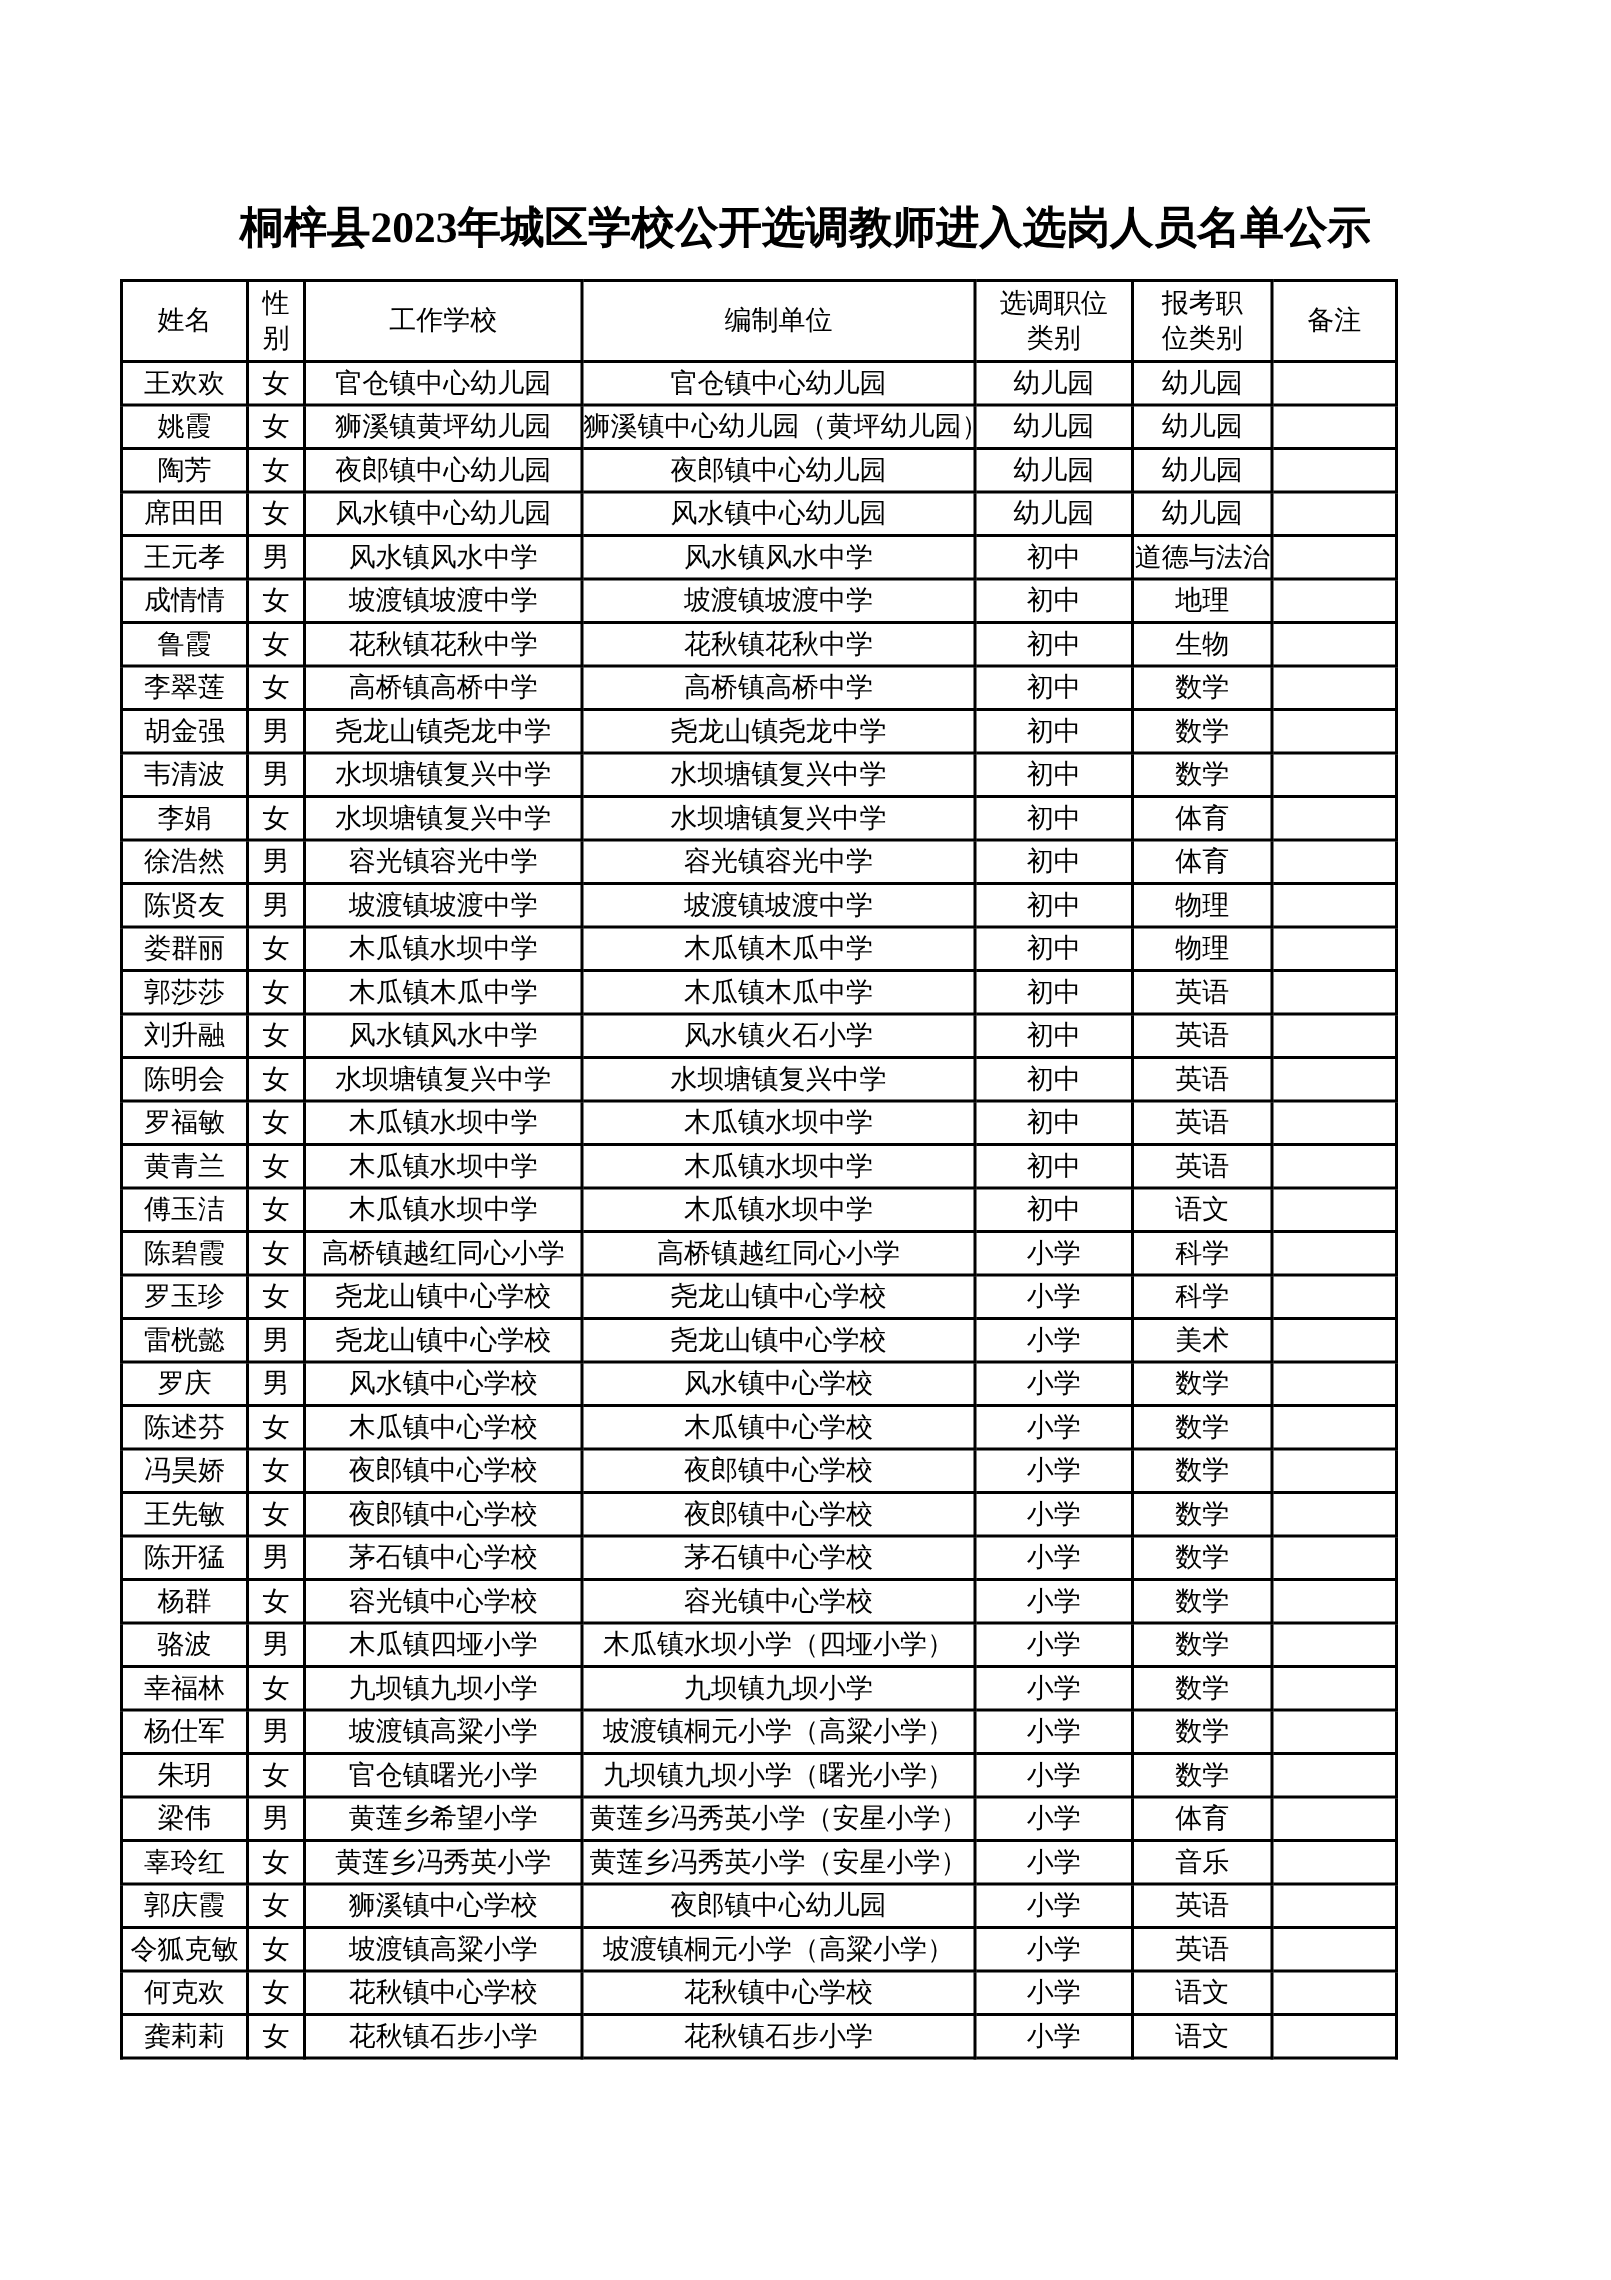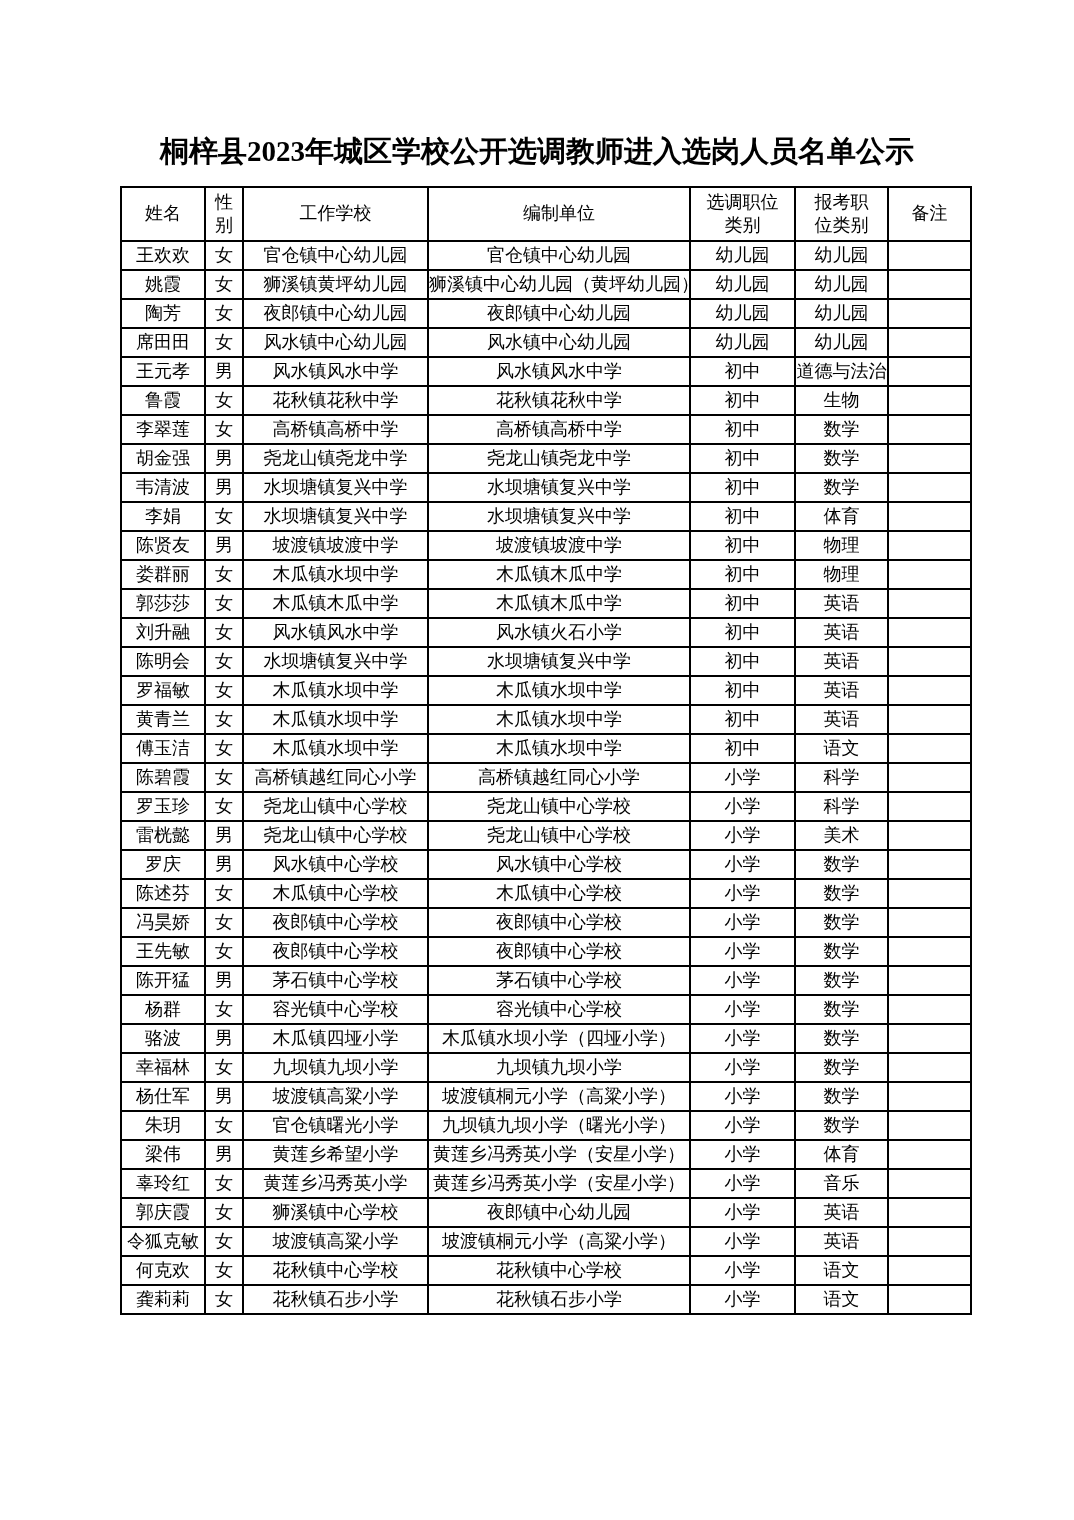--- a/index.html
+++ b/index.html
@@ -18,21 +18,21 @@
     padding: 132px 0 14px 112px;
     font-size: 29px;
     font-weight: bold;
     text-align: center;
     letter-spacing: 0px;
     white-space: nowrap;
   }
   table.roster {
     border-collapse: collapse;
     table-layout: fixed;
-    margin-left: 120px;
+    margin-left: 80px;
     width: 850px;
   }
   col.c0 { width: 84px; }
   col.c1 { width: 38px; }
   col.c2 { width: 185px; }
   col.c3 { width: 262px; }
   col.c4 { width: 105px; }
   col.c5 { width: 93px; }
   col.c6 { width: 83px; }
   th, td {
@@ -125,20 +125,29 @@
         <tr>
           <td>王元孝</td>
           <td>男</td>
           <td>风水镇风水中学</td>
           <td>风水镇风水中学</td>
           <td>初中</td>
           <td>道德与法治</td>
           <td></td>
         </tr>
         <tr>
+          <td>成情情</td>
+          <td>女</td>
+          <td>坡渡镇坡渡中学</td>
+          <td>坡渡镇坡渡中学</td>
+          <td>初中</td>
+          <td>地理</td>
+          <td></td>
+        </tr>
+        <tr>
           <td>鲁霞</td>
           <td>女</td>
           <td>花秋镇花秋中学</td>
           <td>花秋镇花秋中学</td>
           <td>初中</td>
           <td>生物</td>
           <td></td>
         </tr>
         <tr>
           <td>李翠莲</td>
@@ -165,20 +174,29 @@
           <td>水坝塘镇复兴中学</td>
           <td>初中</td>
           <td>数学</td>
           <td></td>
         </tr>
         <tr>
           <td>李娟</td>
           <td>女</td>
           <td>水坝塘镇复兴中学</td>
           <td>水坝塘镇复兴中学</td>
+          <td>初中</td>
+          <td>体育</td>
+          <td></td>
+        </tr>
+        <tr>
+          <td>徐浩然</td>
+          <td>男</td>
+          <td>容光镇容光中学</td>
+          <td>容光镇容光中学</td>
           <td>初中</td>
           <td>体育</td>
           <td></td>
         </tr>
         <tr>
           <td>陈贤友</td>
           <td>男</td>
           <td>坡渡镇坡渡中学</td>
           <td>坡渡镇坡渡中学</td>
           <td>初中</td>

